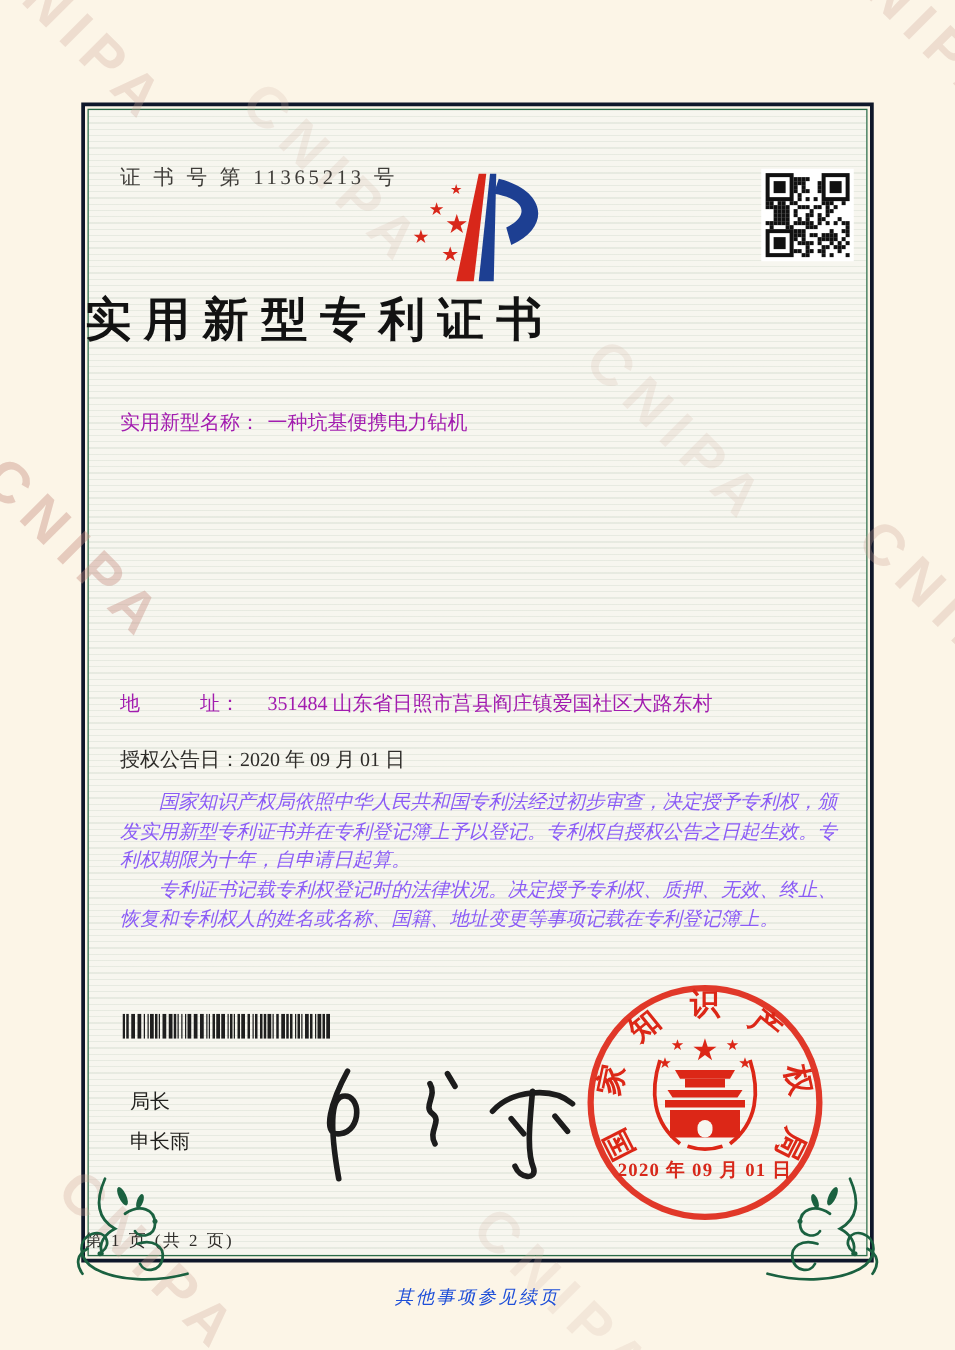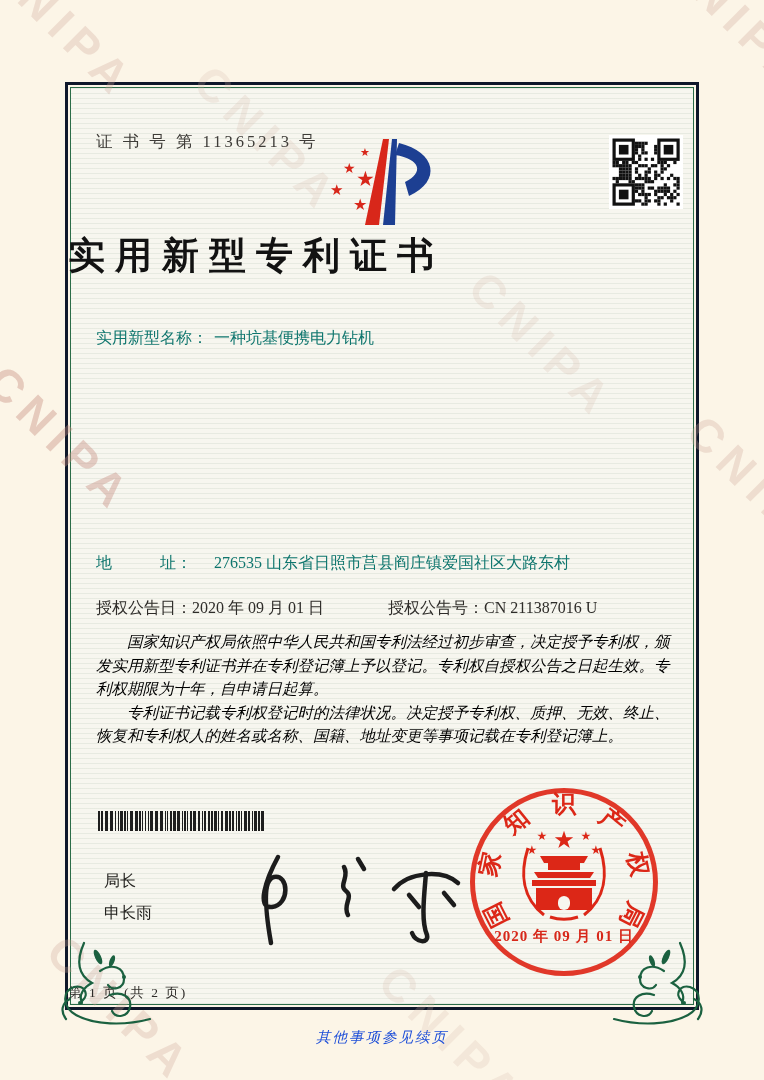--- a/index.html
+++ b/index.html
@@ -23,27 +23,27 @@
   .cert-no{left:28px;top:46px;font-size:16.5px;letter-spacing:3px;color:#3e3c38;}
 
   .logo{left:248px;top:44px;width:132px;height:102px;}
   .logo .star{position:absolute;color:#d8271a;line-height:1;}
 
   .qr{left:541px;top:50px;width:74px;height:74px;background:#fff;}
 
   .title{left:0;top:146px;width:100%;text-align:left;font-size:37px;font-weight:bold;
          letter-spacing:10px;color:#121212;font-family:"Liberation Serif", serif;}
 
-  .row{left:28px;font-size:16px;color:#0f766e;white-space:nowrap;}
+  .row{left:28px;font-size:16px;color:#a21caf;white-space:nowrap;}
   .row .lbl{display:inline-block;width:114px;white-space:nowrap;}
   .r1{top:243px}.r2{top:288px}.r3{top:333px}.r4{top:378px}.r5{top:423px}.r6{top:468px}
   .row-combo{left:28px;top:513px;width:580px;font-size:16px;color:#2e2c29;white-space:nowrap;}
   .combo2{position:absolute;left:292px;top:0;}
 
-  .paras{left:28px;top:545px;width:586px;font-size:15.5px;line-height:23.5px;color:#000000;
+  .paras{left:28px;top:545px;width:586px;font-size:15.5px;line-height:23.5px;color:#8b5cf6;
          font-style:italic;}
   .paras p{margin:0;text-indent:2em;}
 
   .barcode{left:30px;top:726px;width:216px;height:20px;overflow:hidden;white-space:nowrap;font-size:0;}
   .barcode i{display:inline-block;height:20px;background:#1e1e1e;}
 
   .signer{left:36px;font-size:16px;color:#23221f;font-family:"Liberation Sans", sans-serif;text-align:right;}
   .s1{top:786px}.s2{top:818px}
   .signature{left:148px;top:762px;width:272px;height:100px;}
 
@@ -250,27 +250,24 @@
         </svg></div>
 
     <div class="fc title">实用新型专利证书</div>
 
     <div class="fc row r1">
       <span class="lbl">实用新型名称：</span>
       <span>一种坑基便携电力钻机</span>
     </div>
     <div class="fc row r6">
       <span class="lbl">地　　　址：</span>
-      <span>276535 山东省日照市莒县阎庄镇爱国社区大路东村</span>
+      <span>351484 山东省日照市莒县阎庄镇爱国社区大路东村</span>
     </div>
     <div class="fc row-combo">
       <span>授权公告日：</span><span>2020 年 09 月 01 日</span>
-      <span class="combo2">
-        <span>授权公告号：</span><span>CN 211387016 U</span>
-      </span>
     </div>
 
     <div class="fc paras">
       <p>国家知识产权局依照中华人民共和国专利法经过初步审查，决定授予专利权，颁发实用新型专利证书并在专利登记簿上予以登记。专利权自授权公告之日起生效。专利权期限为十年，自申请日起算。</p>
       <p>专利证书记载专利权登记时的法律状况。决定授予专利权、质押、无效、终止、恢复和专利权人的姓名或名称、国籍、地址变更等事项记载在专利登记簿上。</p>
     </div>
 
     <div class="fc barcode" id="barcode"><i style="width:2px;margin-right:1px"></i><i style="width:2px;margin-right:2px"></i><i style="width:3px;margin-right:2px"></i><i style="width:3px;margin-right:2px"></i><i style="width:1px;margin-right:2px"></i><i style="width:1px;margin-right:1px"></i><i style="width:3px;margin-right:1px"></i><i style="width:2px;margin-right:1px"></i><i style="width:1px;margin-right:2px"></i><i style="width:3px;margin-right:2px"></i><i style="width:3px;margin-right:1px"></i><i style="width:2px;margin-right:1px"></i><i style="width:1px;margin-right:2px"></i><i style="width:1px;margin-right:2px"></i><i style="width:1px;margin-right:1px"></i><i style="width:3px;margin-right:2px"></i><i style="width:3px;margin-right:2px"></i><i style="width:3px;margin-right:2px"></i><i style="width:1px;margin-right:1px"></i><i style="width:1px;margin-right:2px"></i><i style="width:2px;margin-right:1px"></i><i style="width:3px;margin-right:1px"></i><i style="width:3px;margin-right:2px"></i><i style="width:1px;margin-right:1px"></i><i style="width:2px;margin-right:1px"></i><i style="width:1px;margin-right:2px"></i><i style="width:2px;margin-right:1px"></i><i style="width:3px;margin-right:2px"></i><i style="width:2px;margin-right:2px"></i><i style="width:1px;margin-right:1px"></i><i style="width:2px;margin-right:2px"></i><i style="width:2px;margin-right:1px"></i><i style="width:2px;margin-right:1px"></i><i style="width:3px;margin-right:1px"></i><i style="width:1px;margin-right:2px"></i><i style="width:2px;margin-right:2px"></i><i style="width:3px;margin-right:1px"></i><i style="width:2px;margin-right:1px"></i><i style="width:2px;margin-right:2px"></i><i style="width:1px;margin-right:1px"></i><i style="width:2px;margin-right:1px"></i><i style="width:1px;margin-right:2px"></i><i style="width:3px;margin-right:1px"></i><i style="width:2px;margin-right:2px"></i><i style="width:1px;margin-right:1px"></i><i style="width:3px;margin-right:1px"></i><i style="width:2px;margin-right:1px"></i><i style="width:3px;margin-right:2px"></i></div>
 
     <div class="fc signer s1">局长</div>

